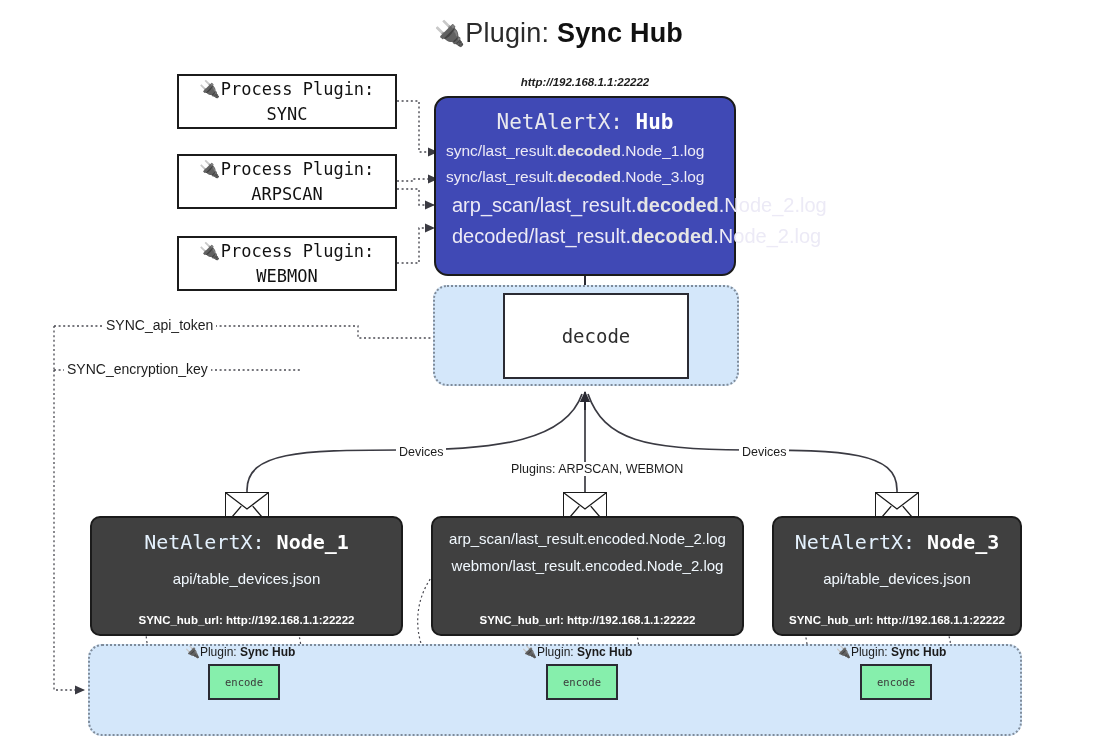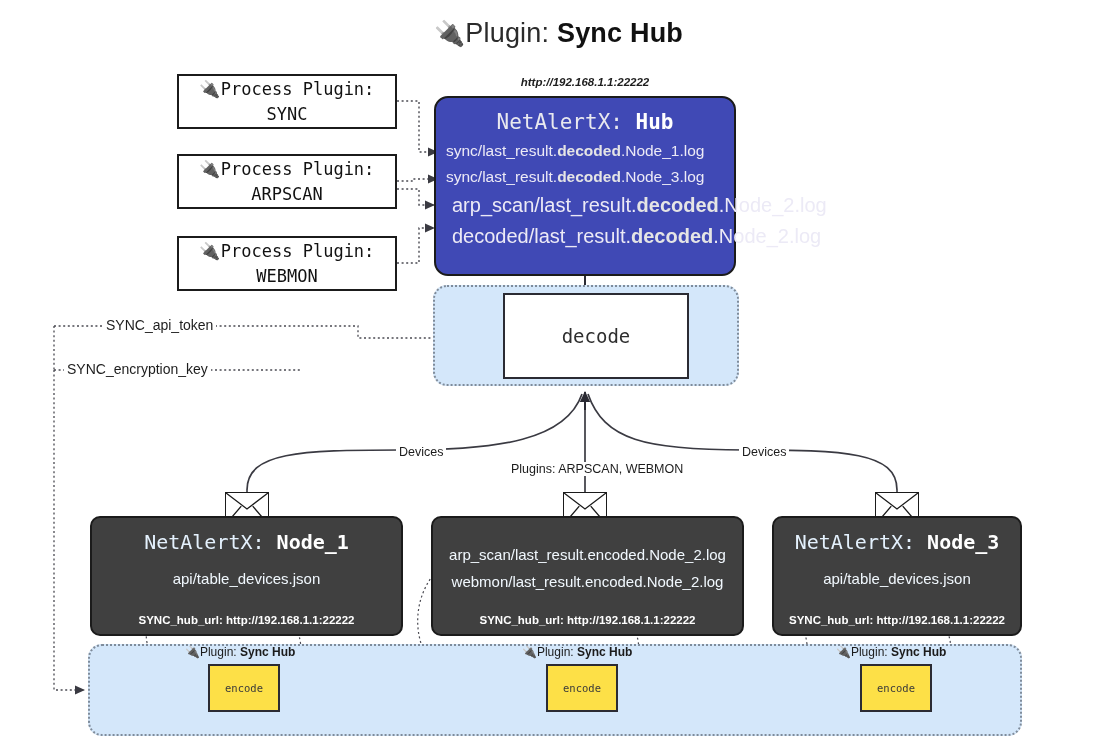--- a/index.html
+++ b/index.html
@@ -55,21 +55,21 @@
   .node .nurl{position:absolute;left:0;bottom:8px;width:100%;text-align:center;
         font-size:11.5px;font-weight:bold;color:#ffffff;}
 
   
   .env{position:absolute;width:44px;height:33px;background:#fff;
        border:1.6px solid #1b1b1b;box-sizing:border-box;}
 
   
   .encgroup{position:absolute;left:88px;top:644px;width:934px;height:92px;
        background:#d4e7fa;border:2px dotted #7f8c9b;border-radius:14px;box-sizing:border-box;}
-  .encbox{position:absolute;width:72px;height:48px;background:#fde047;
+  .encbox{position:absolute;width:72px;height:36px;background:#86efac;
        border:2px solid #2b2b33;box-sizing:border-box;
        display:flex;align-items:center;justify-content:center;
        font-family:"DejaVu Sans Mono", monospace;font-size:10.5px;color:#3a3a3a;}
   .enclabel{position:absolute;font-size:12px;color:#1b1b1b;white-space:nowrap;}
   .enclabel b{font-weight:bold;}
   .enclabel .plug{font-size:12px;}
 
   
   .elabel{position:absolute;font-size:12.5px;color:#1c1c1c;white-space:nowrap;
        background:#fff;padding:0 3px;}
@@ -204,21 +204,21 @@
 
   <div class="node" style="left:90px;top:516px;width:313px;height:120px;">
     <div class="nname">
       <span>NetAlertX:</span> <b>Node_1</b>
     </div>
     <div class="nline">api/table_devices.json</div>
     <div class="nurl">SYNC_hub_url: http://192.168.1.1:22222</div>
   </div>
 
   <div class="node" style="left:431px;top:516px;width:313px;height:120px;">
-    <div class="nline" style="margin-top:28px;">arp_scan/last_result.encoded.Node_2.log</div>
+    <div class="nline" style="margin-top:12px;">arp_scan/last_result.encoded.Node_2.log</div>
     <div class="nline" style="margin-top:10px;">webmon/last_result.encoded.Node_2.log</div>
     <div class="nurl">SYNC_hub_url: http://192.168.1.1:22222</div>
   </div>
 
   <div class="node" style="left:772px;top:516px;width:250px;height:120px;">
     <div class="nname">
       <span>NetAlertX:</span> <b>Node_3</b>
     </div>
     <div class="nline">api/table_devices.json</div>
     <div class="nurl">SYNC_hub_url: http://192.168.1.1:22222</div>

